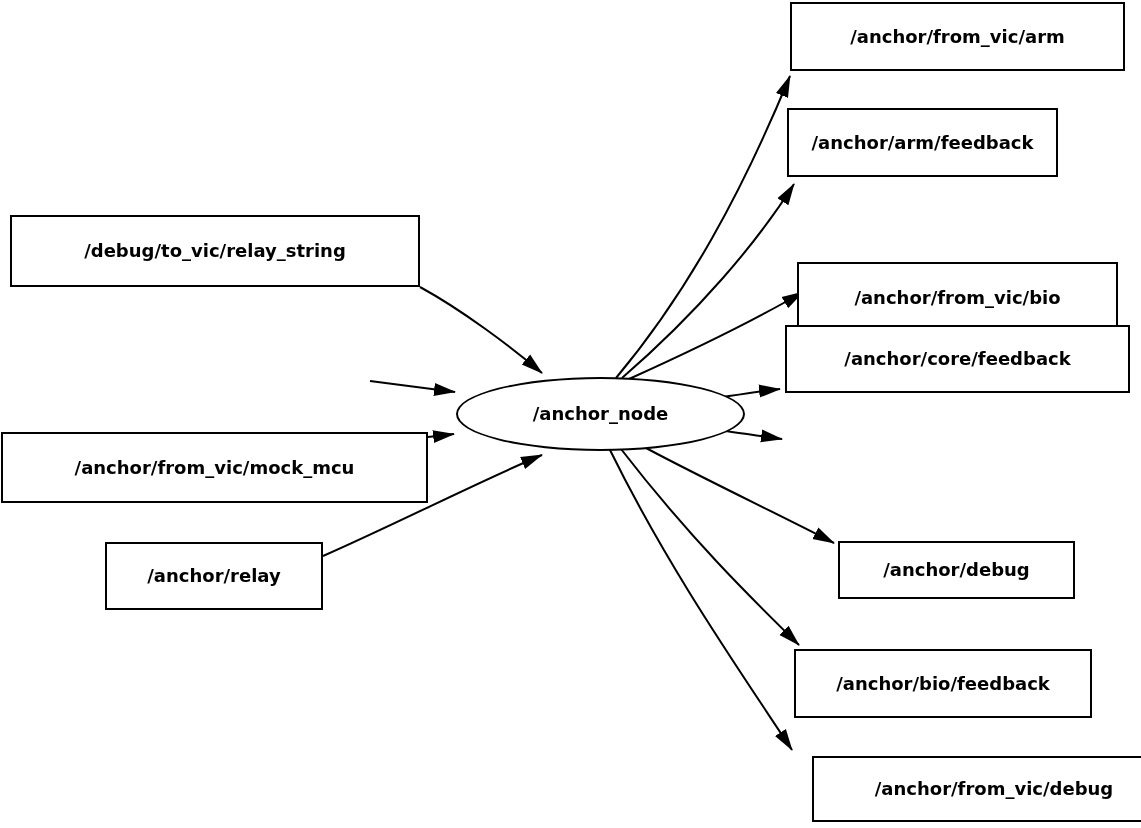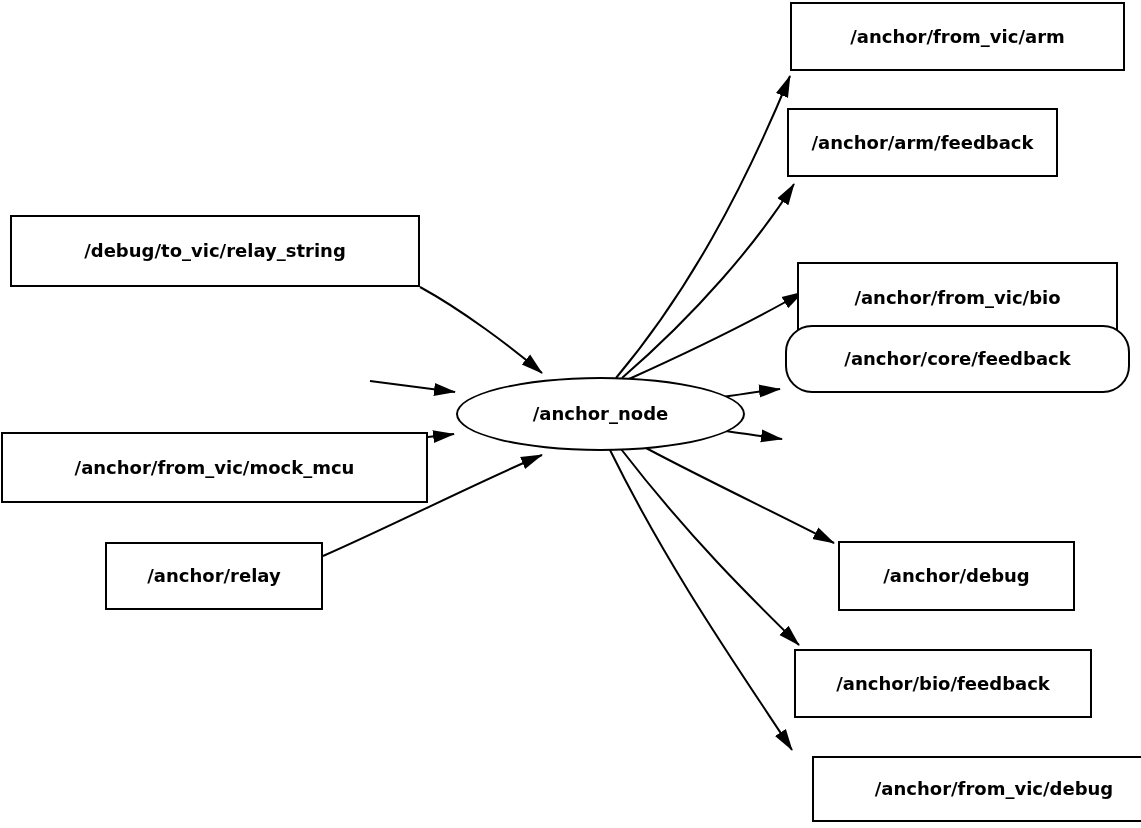--- a/index.html
+++ b/index.html
@@ -80,22 +80,22 @@
   <div class="node" style="left:105px; top:542px; width:218px; height:68px;text-align:center;">/anchor/relay</div>
 
   <div class="node ellipse" style="left:456px; top:377px; width:289px; height:74px;">/anchor_node</div>
 
   <div class="node" style="left:790px; top:2px; width:335px; height:69px;">/anchor/from_vic/arm</div>
 
   <div class="node" style="left:787px; top:108px; width:271px; height:69px;">/anchor/arm/feedback</div>
 
   <div class="node" style="left:797px; top:215px; width:321px; height:72px;margin-top:47px;">/anchor/from_vic/bio</div>
 
-  <div class="node" style="left:785px; top:325px; width:345px; height:68px;border-radius:27px;">/anchor/core/feedback</div>
+  <div class="node" style="left:785px; top:325px; width:345px; height:68px;">/anchor/core/feedback</div>
 
 
-  <div class="node" style="left:838px; top:541px; width:237px; height:70px;">/anchor/debug</div>
+  <div class="node" style="left:838px; top:541px; width:237px; height:58px;">/anchor/debug</div>
 
   <div class="node" style="left:794px; top:649px; width:298px; height:69px;">/anchor/bio/feedback</div>
 
   <div class="node" style="left:812px; top:756px; width:364px; height:66px;">/anchor/from_vic/debug</div>
 
 </div>
 
 </body></html>

